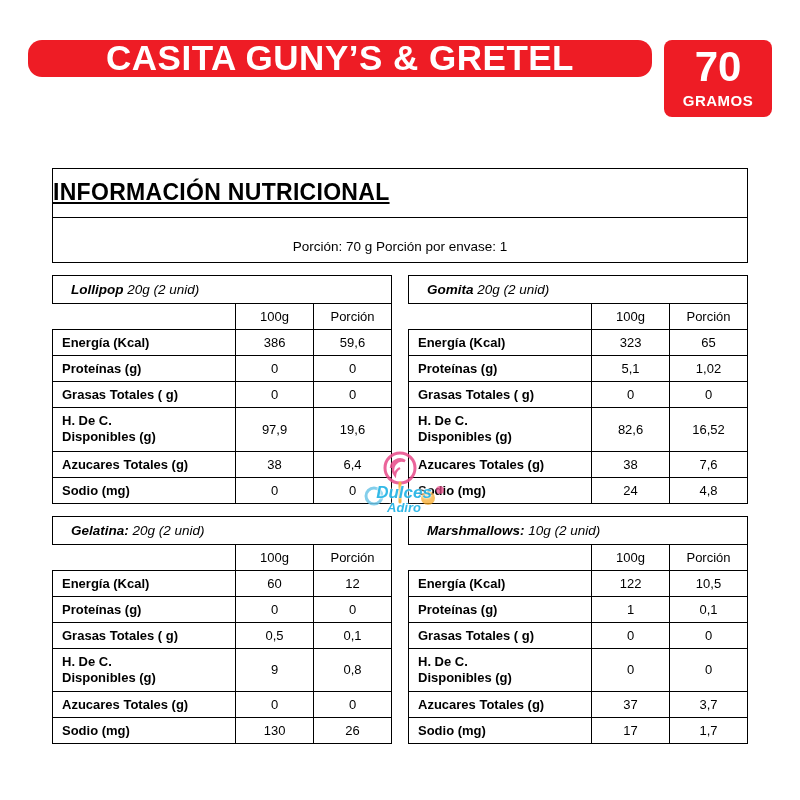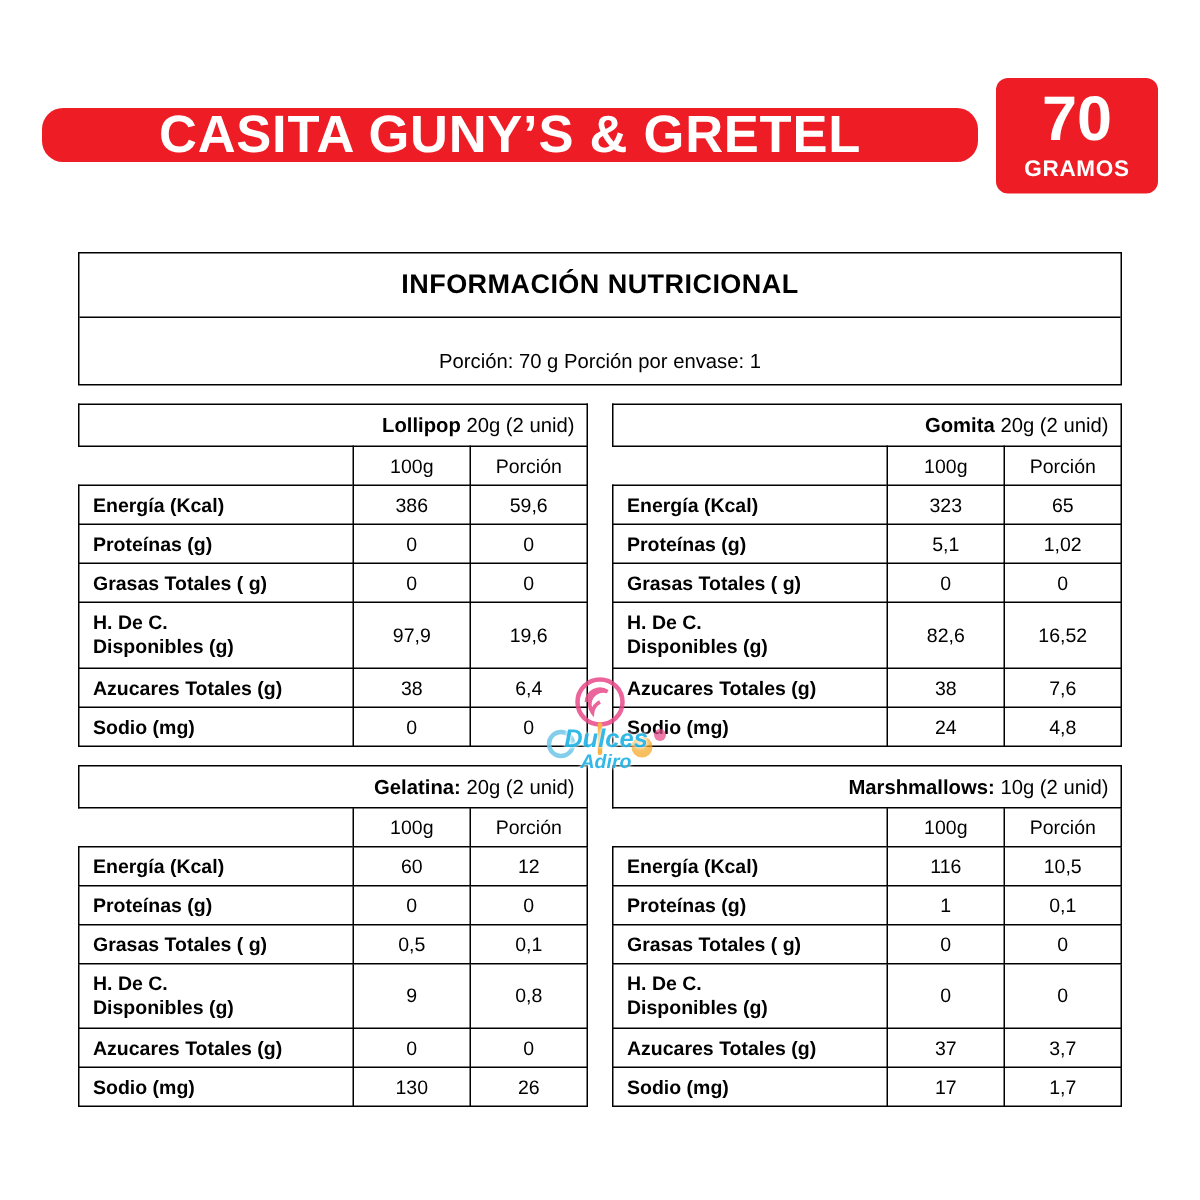--- a/index.html
+++ b/index.html
@@ -22,21 +22,21 @@
   }
 
   
   .header {
     position: absolute;
     left: 28px;
     top: 40px;
     right: 28px;
     height: 100px;
     display: flex;
-    align-items: center;
+    align-items: flex-start;
     gap: 12px;
   }
   .title-banner {
     flex: 1 1 auto;
     background: #ee1c25;
     border-radius: 14px;
     display: flex;
     align-items: center;
     justify-content: center;
   }
@@ -79,25 +79,25 @@
     position: absolute;
     left: 52px;
     top: 168px;
     width: 696px;
   }
   .nutri-head {
     border: 1px solid #000;
     box-sizing: border-box;
   }
   .nutri-head .main-title {
-    text-align: center;
-    font-size: 18px;
+    font-size: 23px;
     font-weight: bold;
     padding: 10px 0 11px 0;
     letter-spacing: 0.3px;
+    text-decoration: underline;
   }
   .nutri-head .portion-row {
     border-top: 1px solid #000;
     text-align: center;
     font-size: 13.5px;
     padding: 21px 0 8px 0;
   }
 
   .grid {
     margin-top: 12px;
@@ -120,23 +120,24 @@
     font-weight: normal;
     text-align: center;
   }
   table.nt td.label {
     text-align: left;
     padding-left: 9px;
     font-weight: bold;
     font-size: 13px;
   }
   table.nt td.cap {
-    text-align: right;
+    text-align: left;
     font-size: 13.5px;
-    padding: 6px 8px;
+    padding: 6px 18px;
+    font-style: italic;
   }
   table.nt td.cap b { font-weight: bold; }
   table.nt td.cap .normal { font-weight: normal; }
   table.nt td.colhead {
     font-weight: normal;
     font-size: 13px;
   }
   table.nt td.blank { border: none; }
   .two-line { line-height: 1.25; }
 
@@ -373,21 +374,21 @@
               <span class="normal">10g (2 unid)</span>
             </td>
           </tr>
           <tr>
             <td class="blank"></td>
             <td class="colhead">100g</td>
             <td class="colhead">Porción</td>
           </tr>
           <tr>
             <td class="label">Energía (Kcal)</td>
-            <td>116</td>
+            <td>122</td>
             <td>10,5</td>
           </tr>
           <tr>
             <td class="label">Proteínas (g)</td>
             <td>1</td>
             <td>0,1</td>
           </tr>
           <tr>
             <td class="label">Grasas Totales  ( g)</td>
             <td>0</td>

